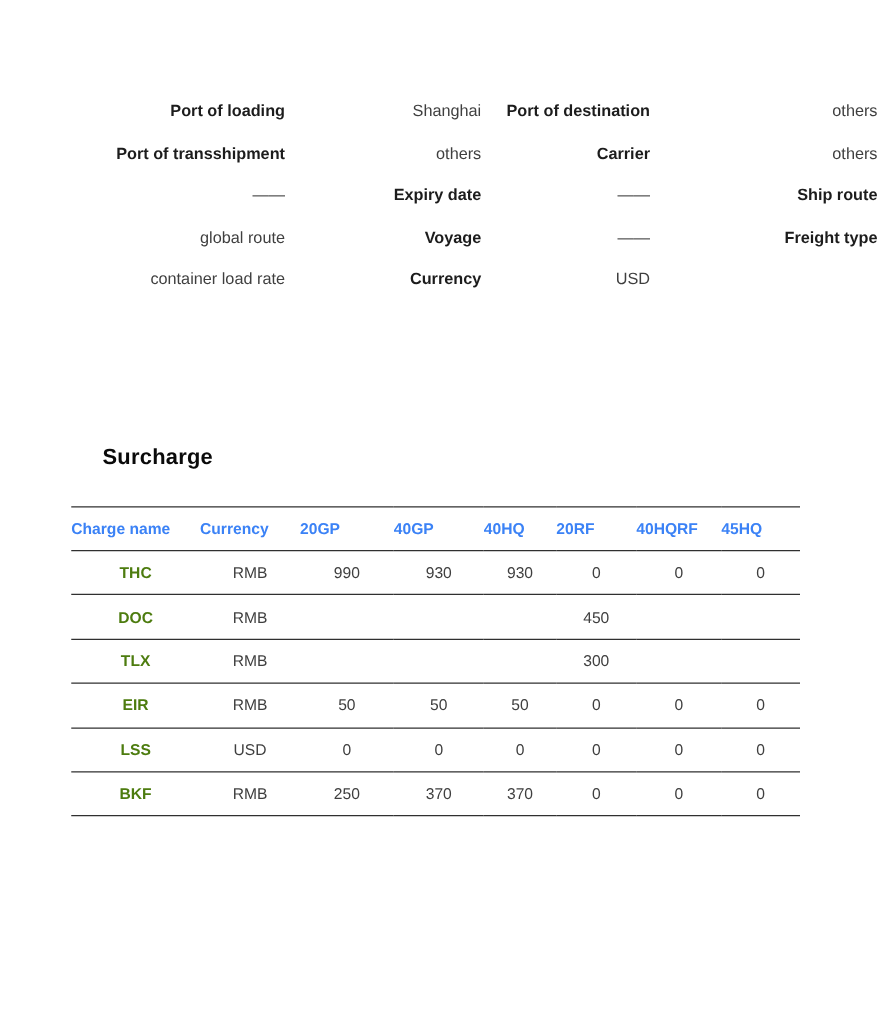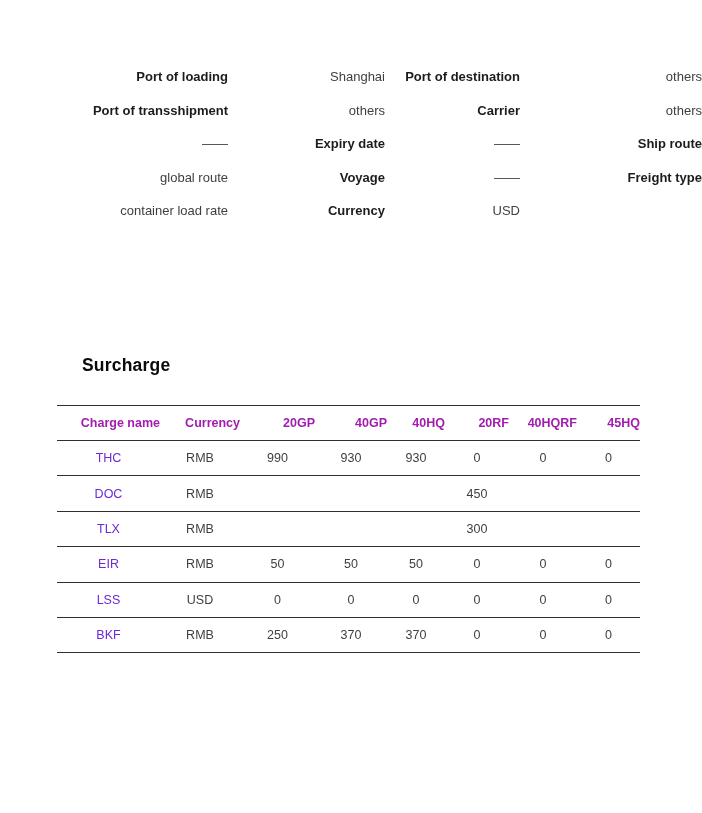--- a/index.html
+++ b/index.html
@@ -1,21 +1,21 @@
 <!DOCTYPE html>
 <html><head>
 <meta charset="utf-8">
 <style>
   html,body{margin:0;padding:0;background:#ffffff;}
   .page{
     position:relative;width:702px;height:813px;background:#ffffff;
     font-family:"Liberation Sans", sans-serif;overflow:hidden;
   }
   .fields{
-    position:absolute;top:60px;left:0;width:702px;
+    position:absolute;top:72px;left:0;width:702px;
     display:grid;grid-template-columns:228px 157px 135px 1fr;
     grid-auto-rows:33.5px;align-items:center;
   }
   .flabel{
     text-align:right;font-weight:bold;font-size:13px;color:#1c1c1c;
     white-space:nowrap;
   }
   .fvalue{
     text-align:right;padding-left:20px;font-size:13px;color:#3f3f3f;
     white-space:nowrap;
@@ -23,30 +23,30 @@
   .section-title{
     position:absolute;top:343px;left:70px;margin:12px;
     font-size:17.5px;font-weight:bold;color:#0a0a0a;letter-spacing:0.2px;
   }
   table.surcharge{
     position:absolute;top:405px;left:57px;width:583px;
     border-collapse:collapse;table-layout:fixed;
     border-top:1.6px solid #303030;
   }
   table.surcharge th{
-    height:34px;font-size:12.5px;font-weight:bold;color:#a21caf;
-    text-align:right;border-bottom:1.6px solid #303030;padding:0;
+    height:34px;font-size:12.5px;font-weight:bold;color:#3b82f6;
+    text-align:left;border-bottom:1.6px solid #303030;padding:0;
     white-space:nowrap;overflow:hidden;
   }
   table.surcharge td{
     height:34.4px;font-size:12.5px;color:#3f3f3f;text-align:center;
     border-bottom:1.6px solid #303030;padding:0;white-space:nowrap;
   }
   table.surcharge td.charge{
-    font-weight:normal;color:#6d28d9;
+    font-weight:bold;color:#4d7c0f;
   }
 </style>
 </head>
 <body>
 
 <div class="page">
 
   <div class="fields" id="fields-grid">
       <div class="flabel">Port of loading</div>
       <div class="fvalue">Shanghai</div>

